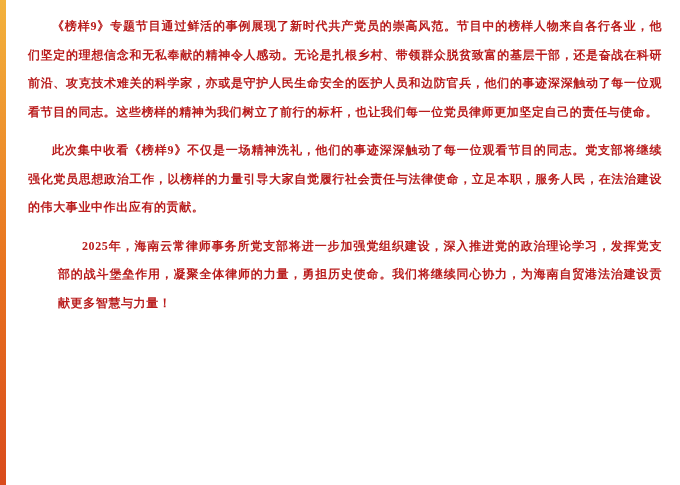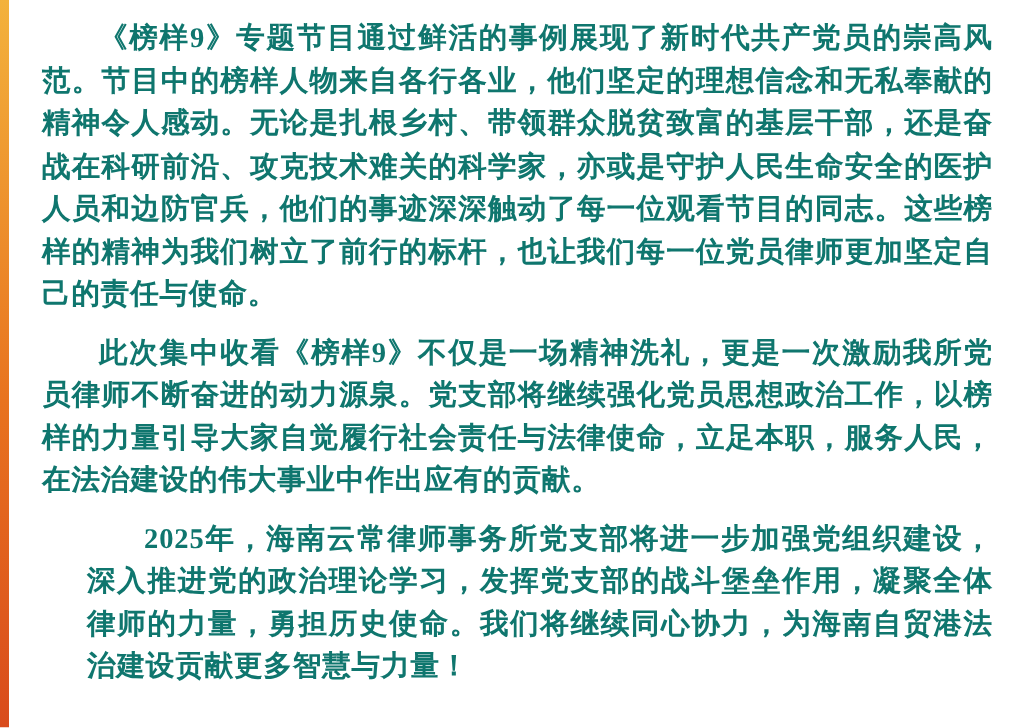--- a/index.html
+++ b/index.html
@@ -27,37 +27,37 @@
     top: 0;
     bottom: 0;
     width: 6px;
     background: linear-gradient(to bottom, #f3b23c 0%, #e8731f 55%, #d94b1c 100%);
   }
   .article {
     padding-left: 6px;
   }
   .para {
     margin: 0 0 10px 0;
-    font-size: 19px;
+    font-size: 12px;
     line-height: 28.5px;
-    color: #0f766e;
+    color: #b91c1c;
     text-align: justify;
     text-justify: inter-ideograph;
     text-indent: 2em;
     letter-spacing: 0.6px;
     font-weight: 600;
   }
   .para:last-child {
     margin-bottom: 0;
     margin-left: 30px;
   }
 </style>
 </head>
 <body>
 
 <div class="page">
   <div class="left-rule"></div>
   <div class="article">
     <p class="para">《榜样9》专题节目通过鲜活的事例展现了新时代共产党员的崇高风范。节目中的榜样人物来自各行各业，他们坚定的理想信念和无私奉献的精神令人感动。无论是扎根乡村、带领群众脱贫致富的基层干部，还是奋战在科研前沿、攻克技术难关的科学家，亦或是守护人民生命安全的医护人员和边防官兵，他们的事迹深深触动了每一位观看节目的同志。这些榜样的精神为我们树立了前行的标杆，也让我们每一位党员律师更加坚定自己的责任与使命。</p>
-    <p class="para">此次集中收看《榜样9》不仅是一场精神洗礼，更是一次激励我所党员律师不断奋进的动力源泉。党支部将继续强化党员思想政治工作，以榜样的力量引导大家自觉履行社会责任与法律使命，立足本职，服务人民，在法治建设的伟大事业中作出应有的贡献。</p>
+    <p class="para">此次集中收看《榜样9》不仅是一场精神洗礼，他们的事迹深深触动了每一位观看节目的同志。党支部将继续强化党员思想政治工作，以榜样的力量引导大家自觉履行社会责任与法律使命，立足本职，服务人民，在法治建设的伟大事业中作出应有的贡献。</p>
     <p class="para">2025年，海南云常律师事务所党支部将进一步加强党组织建设，深入推进党的政治理论学习，发挥党支部的战斗堡垒作用，凝聚全体律师的力量，勇担历史使命。我们将继续同心协力，为海南自贸港法治建设贡献更多智慧与力量！</p>
   </div>
 </div>
 
 </body></html>

